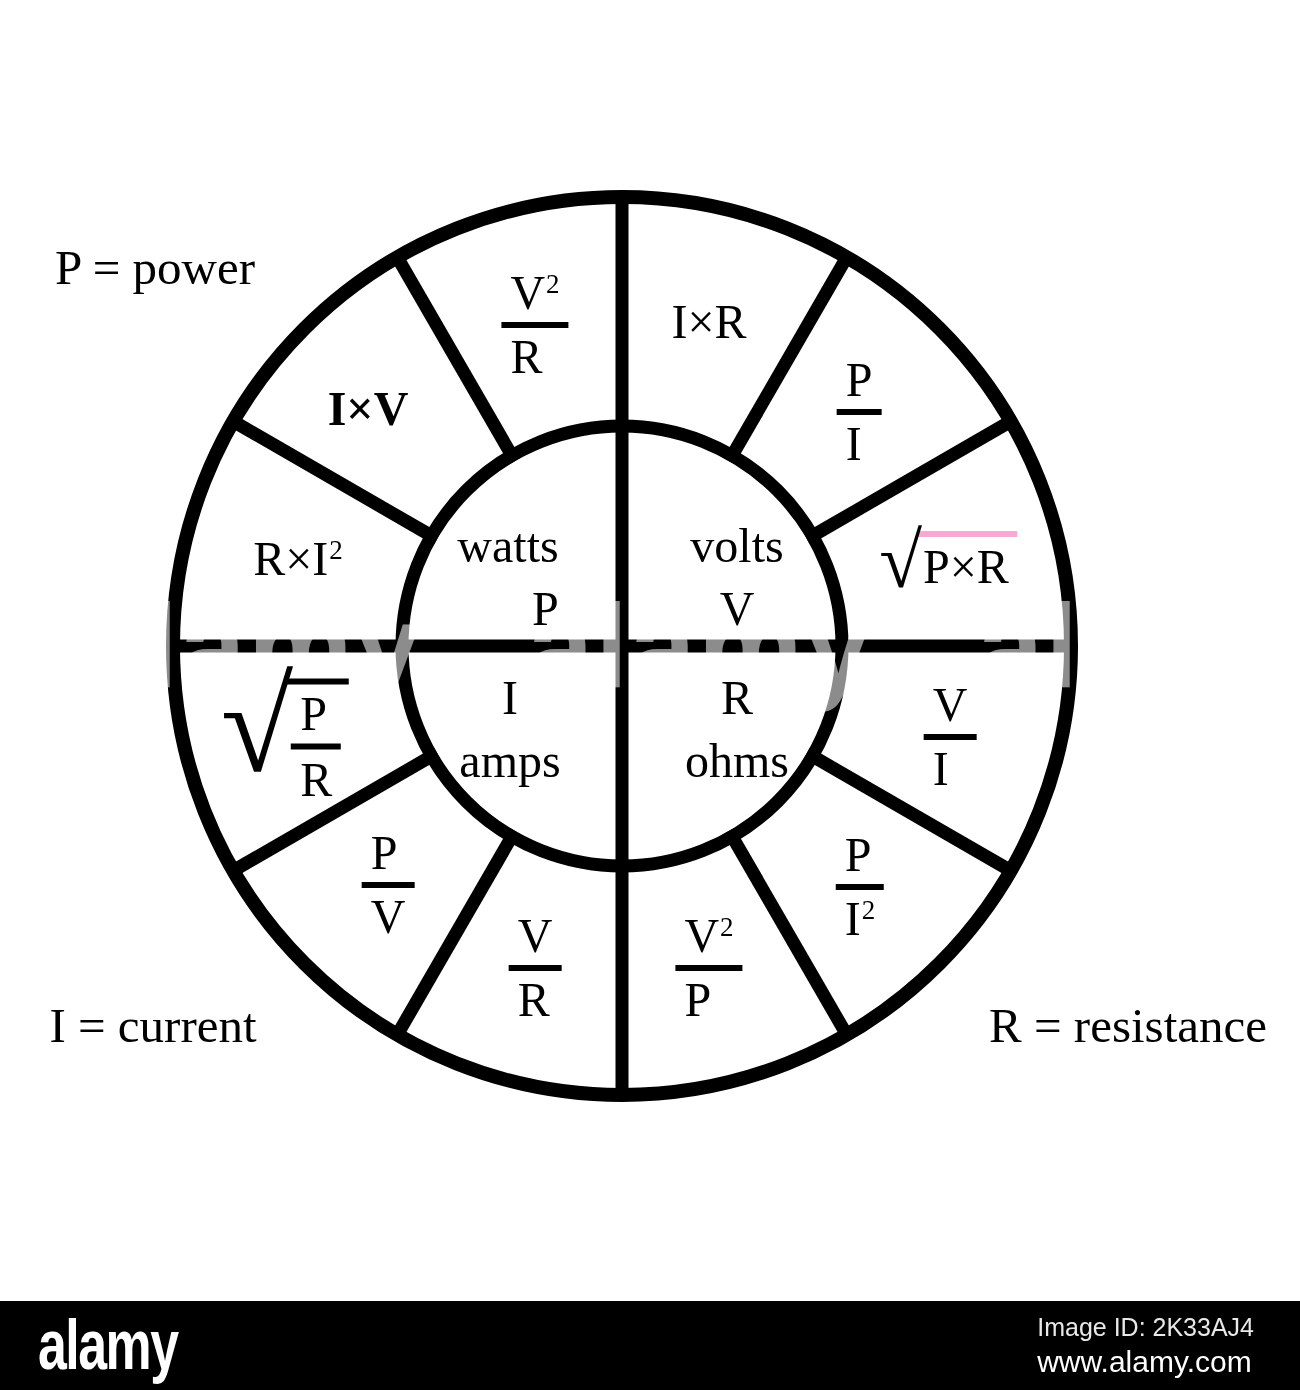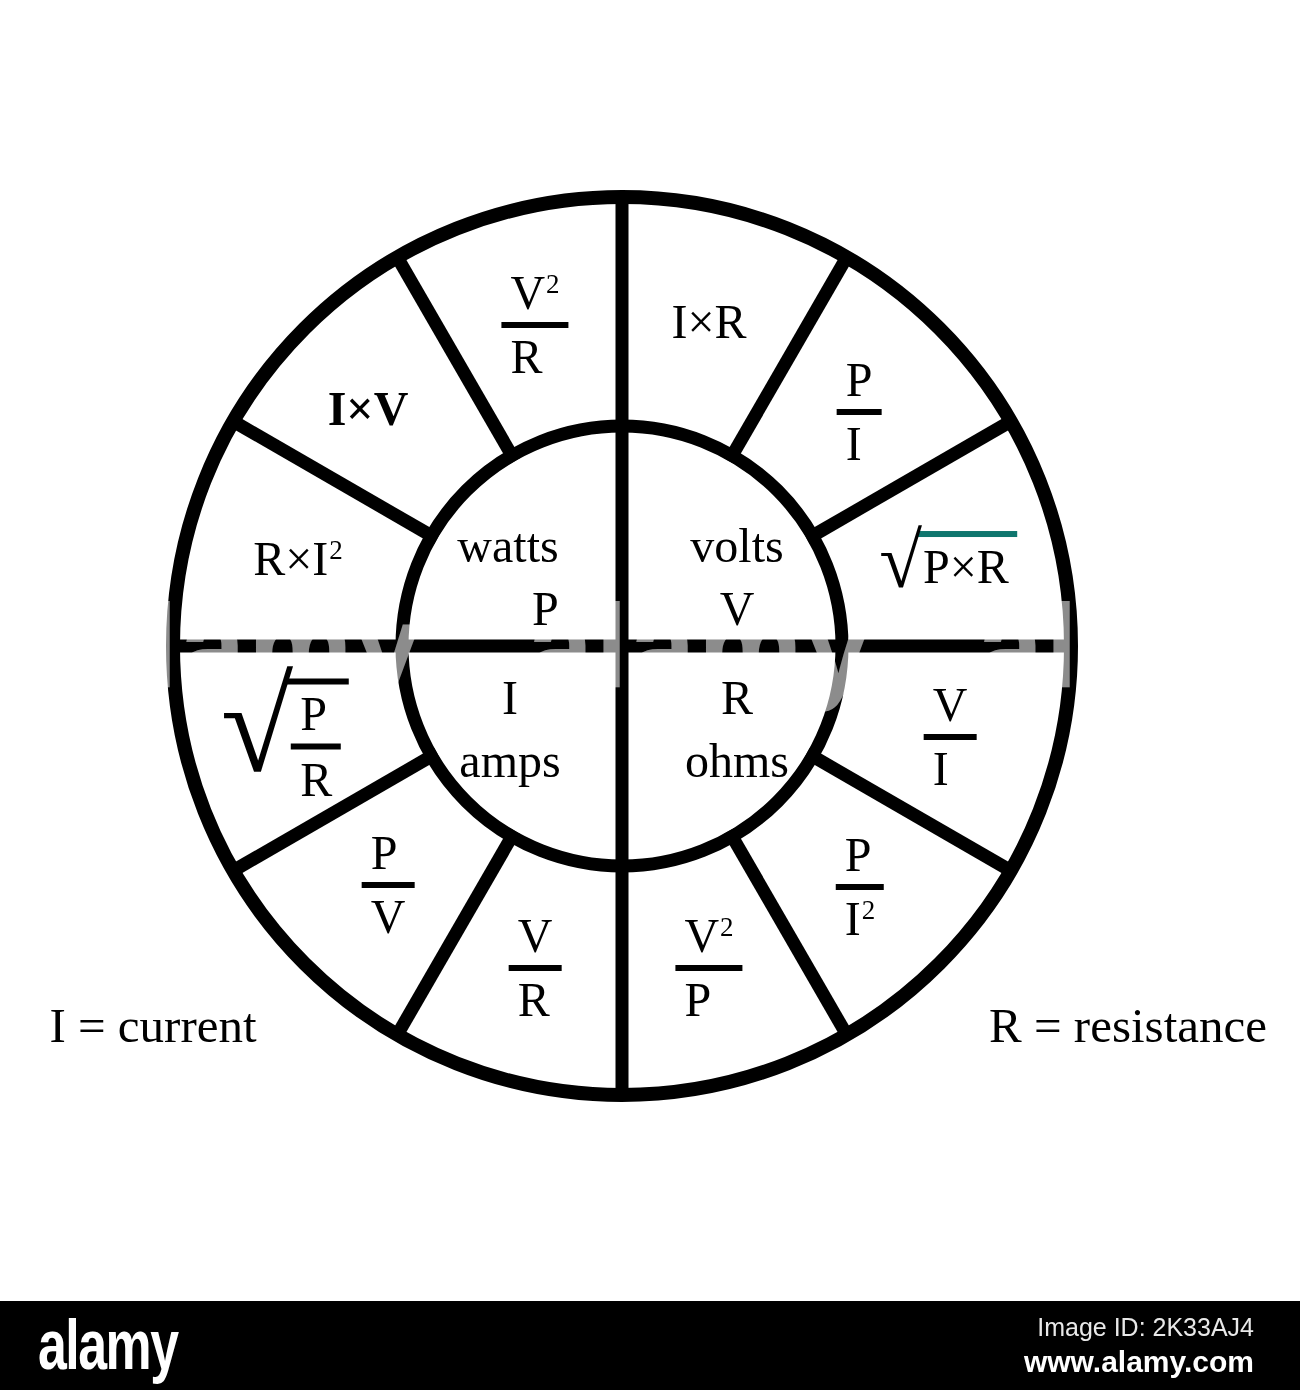--- a/index.html
+++ b/index.html
@@ -13,38 +13,38 @@
   .corner-label{font-size:49px;line-height:1;}
   .center-label{font-size:48px;line-height:1.32;text-align:center;}
   
   .frac{display:inline-flex;flex-direction:column;}
   .frac .num,.frac .den{padding:0 9px;line-height:1;}
   .frac .fbar{align-self:stretch;height:6px;background:#000;margin:5px 0;}
   .sup{font-size:27px;line-height:0;position:relative;top:-16px;margin-left:1px;}
   
   .sqrt{display:inline-flex;align-items:flex-start;}
   .sqrt .radical{font-size:78px;line-height:0.82;margin-right:-5px;position:relative;top:-2px;}
-  .sqrt .radicand{border-top:6px solid #0f766e;padding:6px 8px 0 6px;line-height:1;}
+  .sqrt .radicand{border-top:6px solid #f9a8d4;padding:6px 8px 0 6px;line-height:1;}
   .sqrt-tall .radical{font-size:132px;line-height:0.78;margin-right:-8px;top:-3px;}
   .sqrt-tall .radicand{border-top:6px solid #000;padding-top:5px;}
   .sqrt-tall .frac .fbar{margin:6px 0;}
   
   .wm{position:absolute;transform:translate(-50%,-50%);
       font-family:"Liberation Sans",sans-serif;font-weight:700;
       font-size:118px;color:rgba(255,255,255,0.55);letter-spacing:2px;pointer-events:none;}
   
   .footer{position:absolute;left:0;top:1301px;width:1300px;height:89px;background:#000;
           font-family:"Liberation Sans",sans-serif;}
   .footer-logo{position:absolute;left:38px;top:50%;transform:translateY(-52%) scaleX(0.74);
                transform-origin:left center;color:#fff;font-weight:700;font-size:70px;
                letter-spacing:-2px;line-height:1;}
   .footer-meta{position:absolute;right:46px;top:50%;transform:translateY(-50%);
-               text-align:right;color:#fff;}
+               color:#fff;}
   .footer-id{font-size:25px;color:#e9e9e9;line-height:1.25;}
-  .footer-url{font-size:30px;font-weight:700;line-height:1.25;}
+  .footer-url{font-size:30px;font-weight:400;line-height:1.25;}
 </style>
 </head>
 <body>
 
 <div class="canvas">
 
   <svg class="wheel-svg" width="1300" height="1390" viewBox="0 0 1300 1390">
     <circle cx="622" cy="646" r="449" fill="none" stroke="#000" stroke-width="14"></circle>
     <circle cx="622" cy="646" r="220" fill="none" stroke="#000" stroke-width="13"></circle>
     <line x1="170" y1="646" x2="1074" y2="646" stroke="#000" stroke-width="13"></line>
@@ -56,20 +56,21 @@
     <line x1="515" y1="831" x2="396" y2="1037" stroke="#000" stroke-width="13"></line>
     <line x1="437" y1="753" x2="231" y2="872" stroke="#000" stroke-width="13"></line>
     <line x1="437" y1="539" x2="231" y2="420" stroke="#000" stroke-width="13"></line>
     <line x1="515" y1="461" x2="396" y2="255" stroke="#000" stroke-width="13"></line>
   </svg>
 
   <span class="wm" style="left:250px;top:646px;">alamy</span>
   <span class="wm" style="left:700px;top:646px;">alamy</span>
   <span class="wm" style="left:1150px;top:646px;">alamy</span>
 
+  <div class="pos corner-label" style="left:155px;top:267px;">P = power</div>
   <div class="pos corner-label" style="left:153px;top:1025px;">I = current</div>
   <div class="pos corner-label" style="left:1128px;top:1025px;">R = resistance</div>
 
   <div class="pos center-label" style="left:508px;top:577px;text-align:right;">
     <div>watts</div>
     <div>P</div>
   </div>
   <div class="pos center-label" style="left:737px;top:577px;">
     <div>volts</div>
     <div>V</div>

